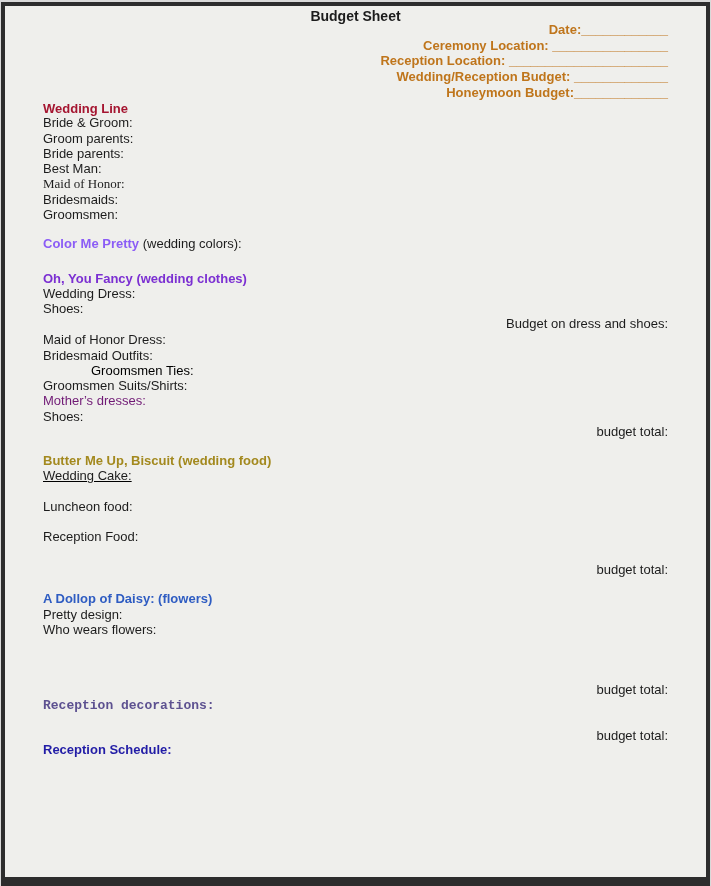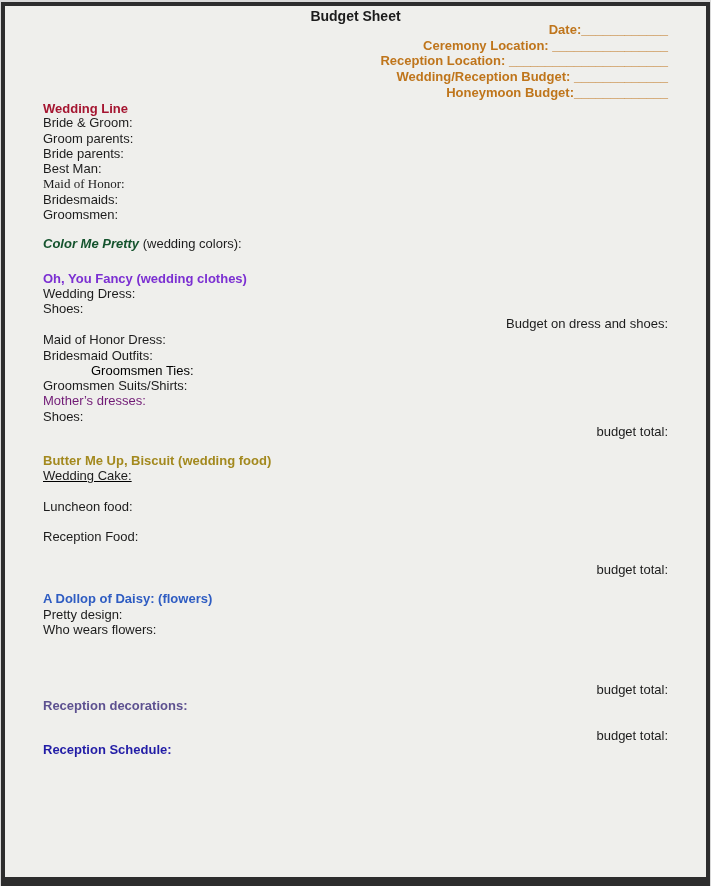--- a/index.html
+++ b/index.html
@@ -48,38 +48,38 @@
       <div class="doc-line align-right" style="top: 63px;"><span class="seg-bold" style="color: rgb(191, 117, 27);">Wedding/Reception Budget: _____________</span></div>
       <div class="doc-line align-right" style="top: 79px;"><span class="seg-bold" style="color: rgb(191, 117, 27);">Honeymoon Budget:_____________</span></div>
       <div class="doc-line align-left" style="top: 95px;"><span class="seg-bold" style="color: rgb(165, 21, 48);">Wedding Line</span></div>
       <div class="doc-line align-left" style="top: 109px;"><span style="color: rgb(28, 28, 28);">Bride &amp; Groom:</span></div>
       <div class="doc-line align-left" style="top: 125px;"><span style="color: rgb(28, 28, 28);">Groom parents:</span></div>
       <div class="doc-line align-left" style="top: 140px;"><span style="color: rgb(28, 28, 28);">Bride parents:</span></div>
       <div class="doc-line align-left" style="top: 155px;"><span style="color: rgb(28, 28, 28);">Best Man:</span></div>
       <div class="doc-line align-left" style="top: 170px;"><span style="color: rgb(28, 28, 28); font-family: Liberation Serif, serif;">Maid of Honor:</span></div>
       <div class="doc-line align-left" style="top: 186px;"><span style="color: rgb(28, 28, 28);">Bridesmaids:</span></div>
       <div class="doc-line align-left" style="top: 201px;"><span style="color: rgb(28, 28, 28);">Groomsmen:</span></div>
-      <div class="doc-line align-left" style="top: 230px;"><span class="seg-bold" style="color: #14532d; font-style: italic;">Color Me Pretty</span><span style="color: rgb(28, 28, 28);"> (wedding colors):</span></div>
+      <div class="doc-line align-left" style="top: 230px;"><span class="seg-bold" style="color: #8b5cf6;">Color Me Pretty</span><span style="color: rgb(28, 28, 28);"> (wedding colors):</span></div>
       <div class="doc-line align-left" style="top: 265px;"><span class="seg-bold" style="color: rgb(123, 47, 210);">Oh, You Fancy (wedding clothes)</span></div>
       <div class="doc-line align-left" style="top: 280px;"><span style="color: rgb(28, 28, 28);">Wedding Dress:</span></div>
       <div class="doc-line align-left" style="top: 295px;"><span style="color: rgb(28, 28, 28);">Shoes:</span></div>
       <div class="doc-line align-right" style="top: 310px;"><span style="color: rgb(28, 28, 28);">Budget on dress and shoes:</span></div>
       <div class="doc-line align-left" style="top: 326px;"><span style="color: rgb(28, 28, 28);">Maid of Honor Dress:</span></div>
       <div class="doc-line align-left" style="top: 342px;"><span style="color: rgb(28, 28, 28);">Bridesmaid Outfits:</span></div>
       <div class="doc-line align-left" style="top: 357px;"><span style="color: #000000; margin-left: 48px;">Groomsmen Ties:</span></div>
       <div class="doc-line align-left" style="top: 372px;"><span style="color: rgb(28, 28, 28);">Groomsmen Suits/Shirts:</span></div>
       <div class="doc-line align-left" style="top: 387px;"><span style="color: #701a75;">Mother’s dresses:</span></div>
       <div class="doc-line align-left" style="top: 403px;"><span style="color: rgb(28, 28, 28);">Shoes:</span></div>
       <div class="doc-line align-right" style="top: 418px;"><span style="color: rgb(28, 28, 28);">budget total:</span></div>
       <div class="doc-line align-left" style="top: 447px;"><span class="seg-bold" style="color: rgb(163, 137, 30);">Butter Me Up, Biscuit (wedding food)</span></div>
       <div class="doc-line align-left" style="top: 462px; text-decoration: underline;"><span style="color: rgb(28, 28, 28);">Wedding Cake:</span></div>
       <div class="doc-line align-left" style="top: 493px;"><span style="color: rgb(28, 28, 28);">Luncheon food:</span></div>
       <div class="doc-line align-left" style="top: 523px;"><span style="color: rgb(28, 28, 28);">Reception Food:</span></div>
       <div class="doc-line align-right" style="top: 556px;"><span style="color: rgb(28, 28, 28);">budget total:</span></div>
       <div class="doc-line align-left" style="top: 585px;"><span class="seg-bold" style="color: rgb(46, 92, 194);">A Dollop of Daisy: (flowers)</span></div>
       <div class="doc-line align-left" style="top: 601px;"><span style="color: rgb(28, 28, 28);">Pretty design:</span></div>
       <div class="doc-line align-left" style="top: 616px;"><span style="color: rgb(28, 28, 28);">Who wears flowers:</span></div>
       <div class="doc-line align-right" style="top: 676px;"><span style="color: rgb(28, 28, 28);">budget total:</span></div>
-      <div class="doc-line align-left" style="top: 692px;"><span class="seg-bold" style="color: rgb(93, 81, 144);">Reception decorations:</span></div>
+      <div class="doc-line align-left" style="top: 692px; font-family: Liberation Mono, monospace;"><span class="seg-bold" style="color: rgb(93, 81, 144);">Reception decorations:</span></div>
       <div class="doc-line align-right" style="top: 722px;"><span style="color: rgb(28, 28, 28);">budget total:</span></div>
       <div class="doc-line align-left" style="top: 736px;"><span class="seg-bold" style="color: rgb(33, 28, 166);">Reception Schedule:</span></div>
     </div>
 </div>
 
 </body></html>

